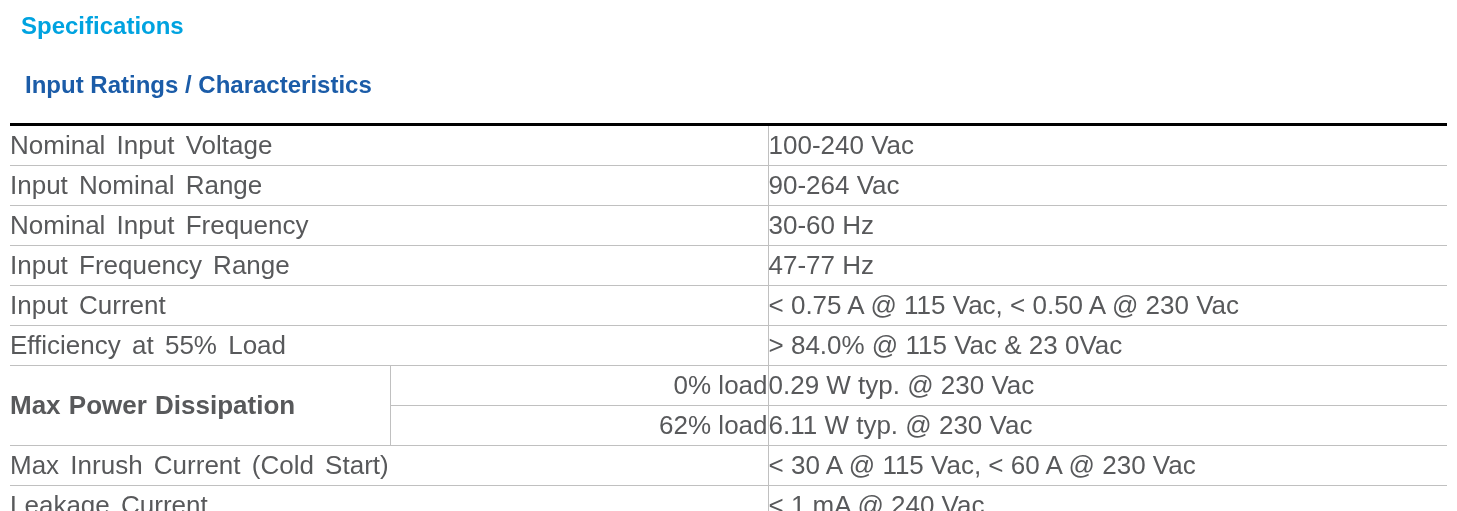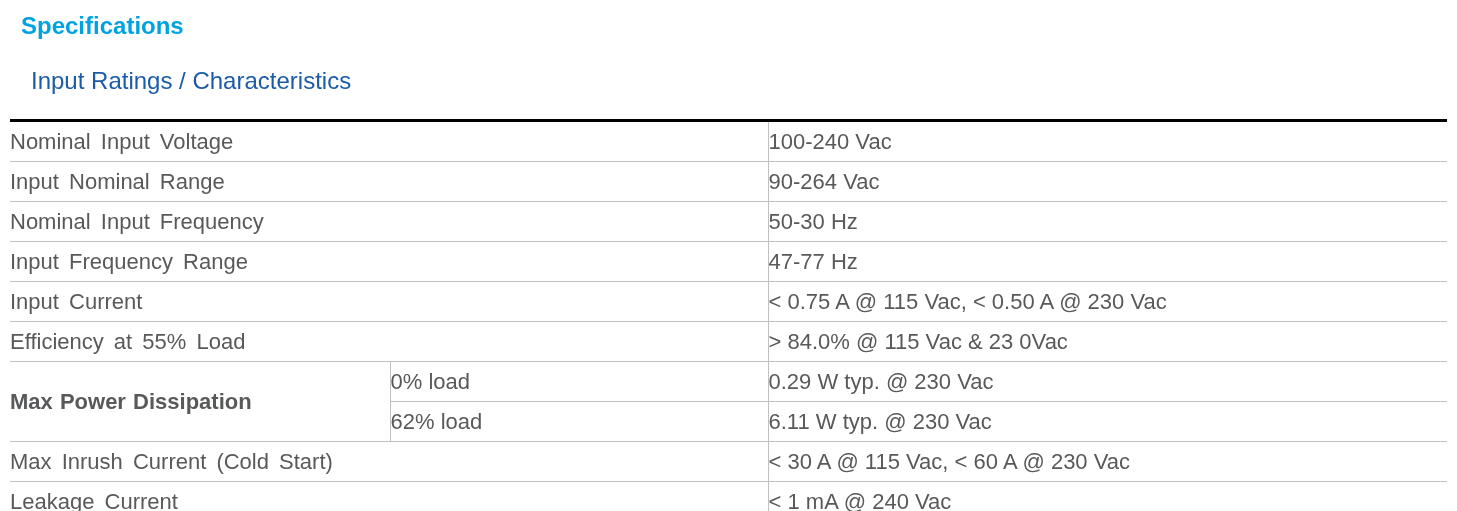--- a/index.html
+++ b/index.html
@@ -16,57 +16,58 @@
   }
   .page-title {
     margin: 8px;
     padding: 3px 13px 0 13px;
     font-size: 24px;
     line-height: 30px;
     font-weight: bold;
     color: var(--title, #00A3E0);
   }
   .page-subtitle {
-    margin: 0;
-    padding: 17px 0 0 31px;
+    margin: 12px;
+    padding: 17px 0 0 13px;
     font-size: 24px;
     line-height: 30px;
-    font-weight: normal;
+    font-weight: bold;
     color: var(--subtitle, #1B5CA8);
   }
   table.spec-table {
     border-collapse: collapse;
     table-layout: fixed;
     width: 1437px;
     margin: 23px 10px 0 10px;
     border-top: 3px solid var(--top-rule, #000000);
   }
   table.spec-table td {
     height: 39px;
-    font-size: 22px;
+    font-size: 26px;
     color: var(--table-text, #58595B);
     border-bottom: 1px solid var(--grid-line, #C0C0C0);
     padding: 0;
     vertical-align: middle;
     white-space: nowrap;
     overflow: hidden;
   }
   td.row-label {
     padding-left: 15px;
     word-spacing: 4px;
   }
   td.row-label-span {
     padding-left: 15px;
     word-spacing: 1px;
     vertical-align: top;
     padding-top: 8px;
     font-weight: bold;
   }
   td.load-level {
     border-left: 1px solid var(--grid-line, #C0C0C0);
+    text-align: right;
     padding-right: 20px;
   }
   td.row-value {
     border-left: 1px solid var(--grid-line, #C0C0C0);
     padding-left: 13px;
   }
   .divider-tail {
     position: absolute;
     left: 768px;
     top: 505px;
@@ -91,21 +92,21 @@
     <tr>
       <td class="row-label" colspan="2">Nominal Input Voltage</td>
       <td class="row-value">100-240 Vac</td>
     </tr>
     <tr>
       <td class="row-label" colspan="2">Input Nominal Range</td>
       <td class="row-value">90-264 Vac</td>
     </tr>
     <tr>
       <td class="row-label" colspan="2">Nominal Input Frequency</td>
-      <td class="row-value">50-30 Hz</td>
+      <td class="row-value">30-60 Hz</td>
     </tr>
     <tr>
       <td class="row-label" colspan="2">Input Frequency Range</td>
       <td class="row-value">47-77 Hz</td>
     </tr>
     <tr>
       <td class="row-label" colspan="2">Input Current</td>
       <td class="row-value">&lt; 0.75 A @ 115 Vac, &lt; 0.50 A @ 230 Vac</td>
     </tr>
     <tr>

